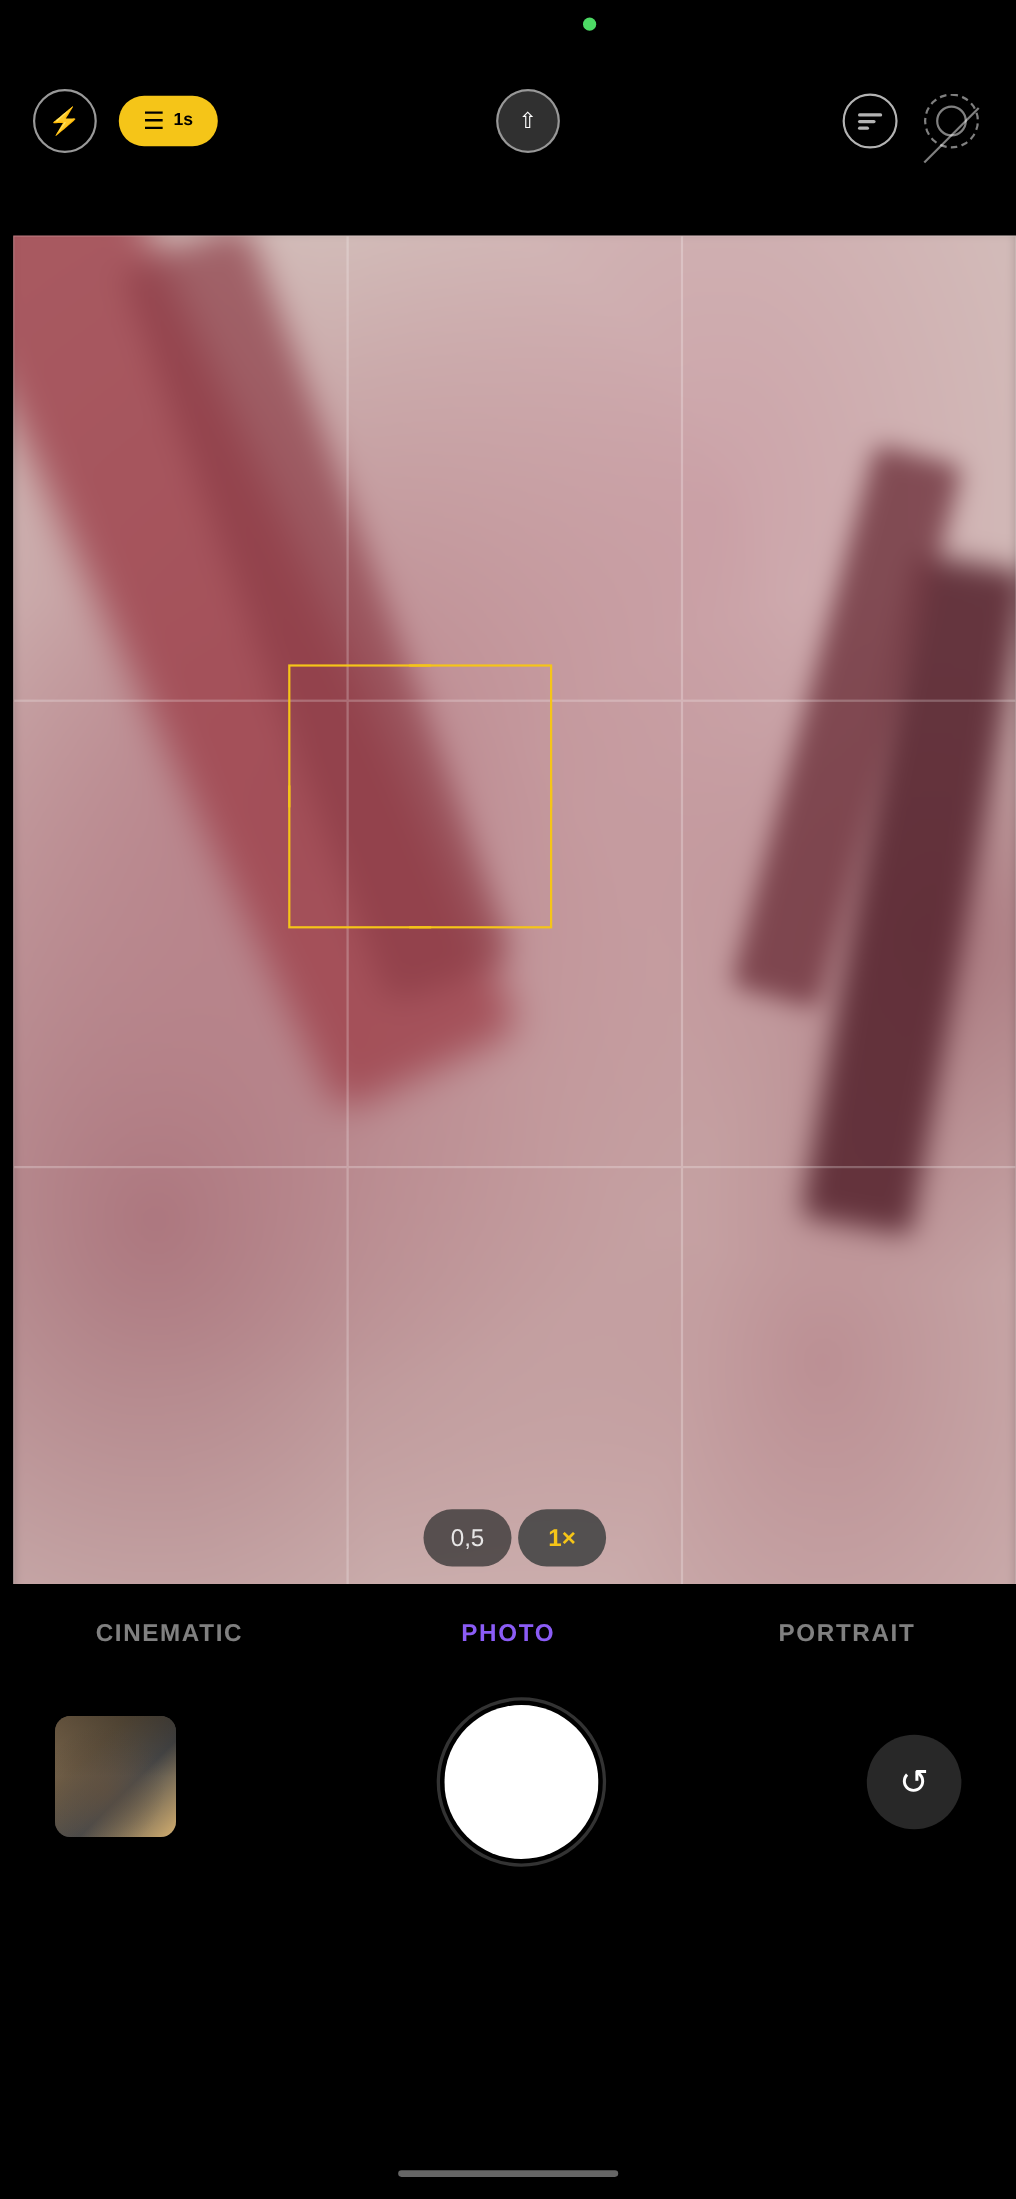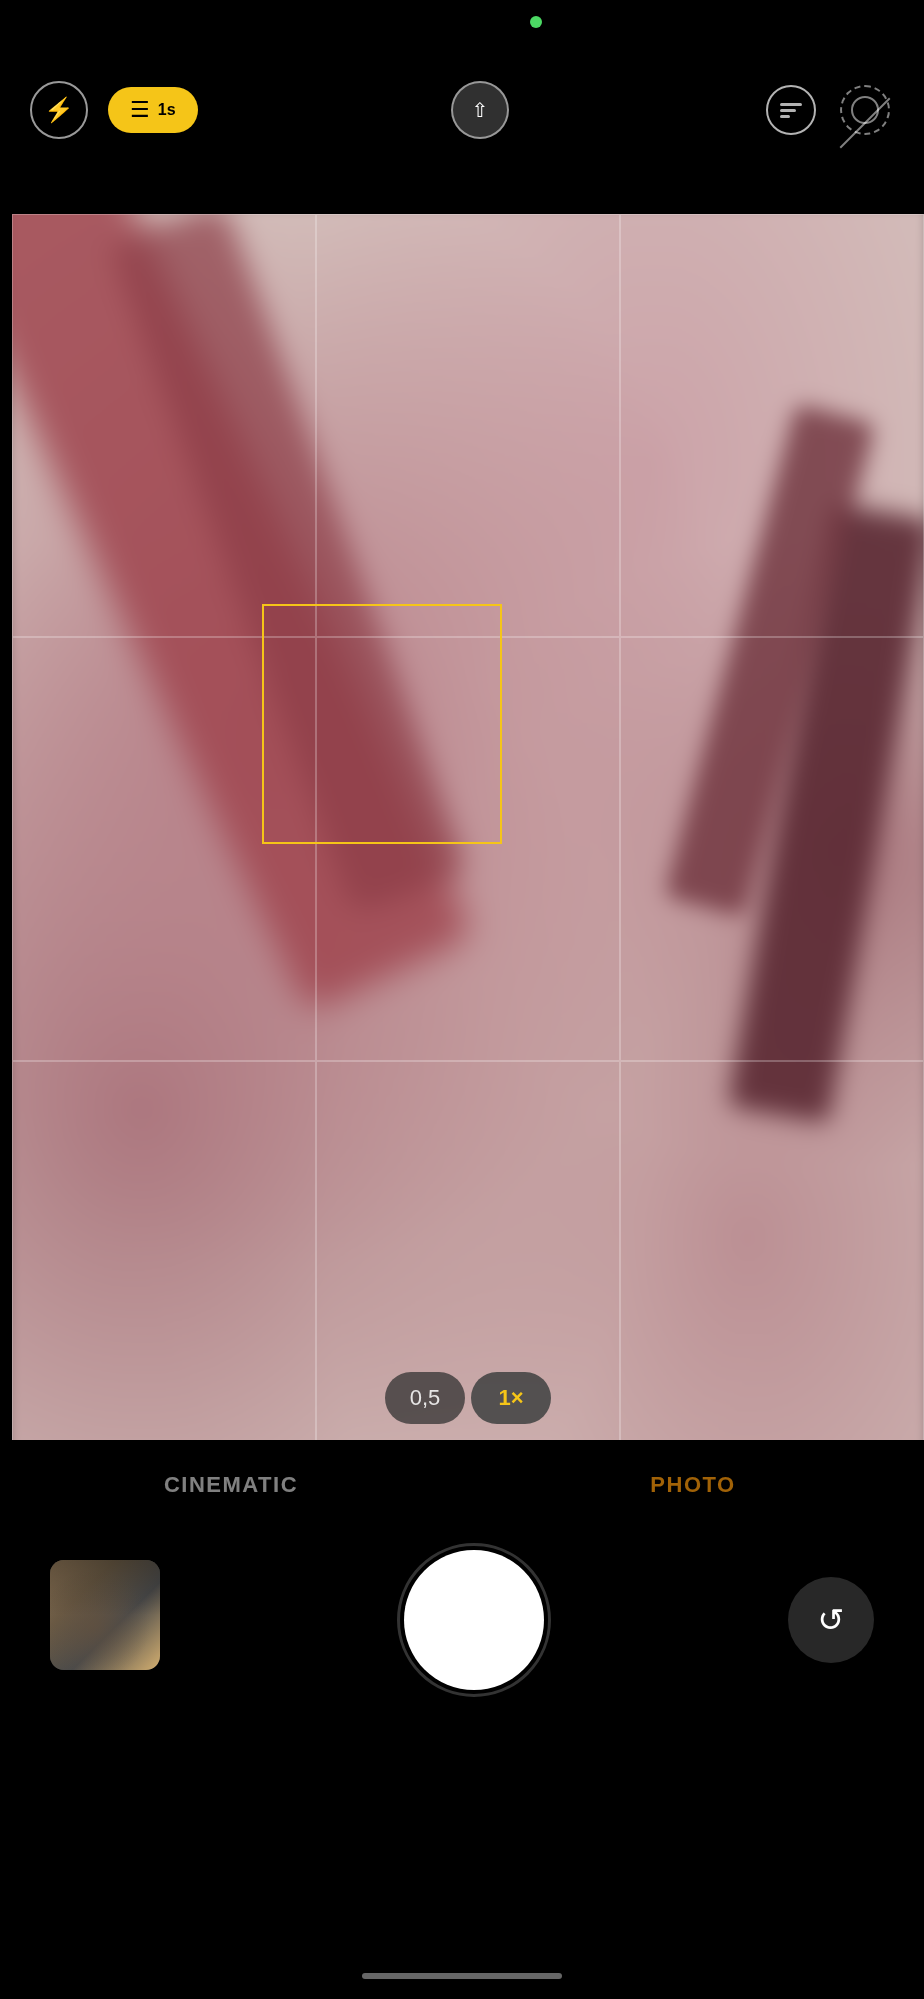--- a/index.html
+++ b/index.html
@@ -387,21 +387,21 @@
 
     .mode-label {
       font-size: 22px;
       font-weight: 600;
       letter-spacing: 1.5px;
       color: rgba(255,255,255,0.5);
       text-transform: uppercase;
     }
 
     .mode-item.active .mode-label {
-      color: #a16207;
+      color: #8b5cf6;
     }
 
     
     .bottom-controls {
       position: absolute;
       top: 1530px;
       left: 0;
       right: 0;
       height: 340px;
       background: #000;
@@ -571,20 +571,23 @@
   </div>
 </div>
 
 <div class="mode-selector">
   <div class="mode-item">
     <span class="mode-label">CINEMATIC</span>
   </div>
   <div class="mode-item active">
     <span class="mode-label">PHOTO</span>
   </div>
+  <div class="mode-item">
+    <span class="mode-label">PORTRAIT</span>
+  </div>
 </div>
 
 <div class="bottom-controls">
   <div class="thumbnail">
     <div class="thumbnail-img"></div>
   </div>
 
   <button class="shutter-btn">
     <div class="shutter-inner"></div>
   </button>

